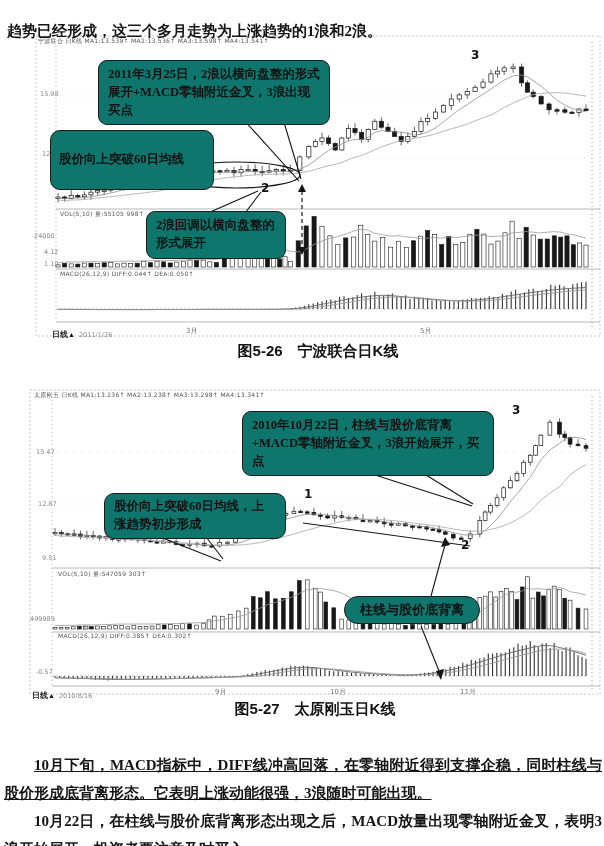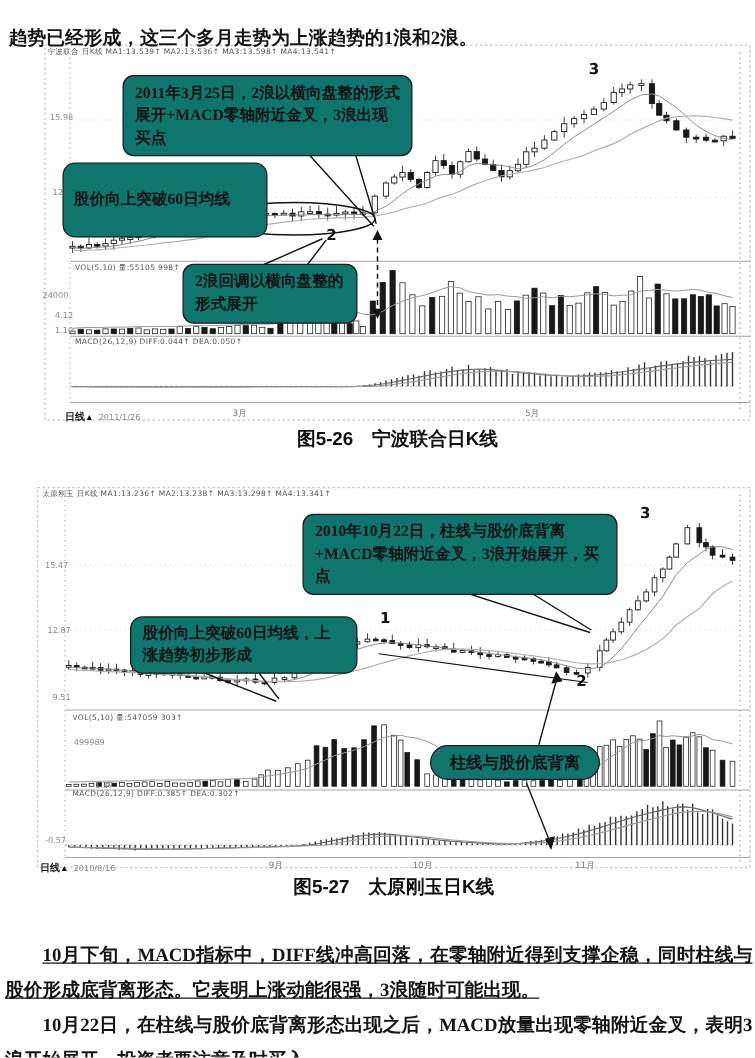--- a/index.html
+++ b/index.html
@@ -849,18 +849,18 @@
 <div class="ax" style="left: 40px; top: 90px;">15.98</div>
 <div class="ax" style="left: 42px; top: 150px;">12.98</div>
 <div class="ax" style="left: 44px; top: 200px; margin-top: 48px;">4.12</div>
 <div class="ax" style="left: 34px; top: 232px;">24000</div>
 <div class="ax" style="left: 44px; top: 260px;">1.10</div>
 <div class="tick" style="left: 160px; top: 326px; margin-left: 26px;">3月</div>
 <div class="tick" style="left: 420px; top: 326px;">5月</div>
 <div class="ax" style="left: 36px; top: 448px;">15.47</div>
 <div class="ax" style="left: 38px; top: 500px; text-align: right;">12.87</div>
 <div class="ax" style="left: 42px; top: 554px;">9.51</div>
-<div class="ax" style="left: 30px; top: 590px; margin-left: 29px;">499989</div>
+<div class="ax" style="left: 30px; top: 615px;">499989</div>
 <div class="ax" style="left: 40px; top: 624px; margin-left: 36px;">1.37</div>
 <div class="ax" style="left: 36px; top: 668px;">-0.57</div>
 <div class="tick" style="left: 215px; top: 687px;">9月</div>
 <div class="tick" style="left: 330px; top: 687px;">10月</div>
 <div class="tick" style="left: 460px; top: 687px;">11月</div>
 
 </body></html>

